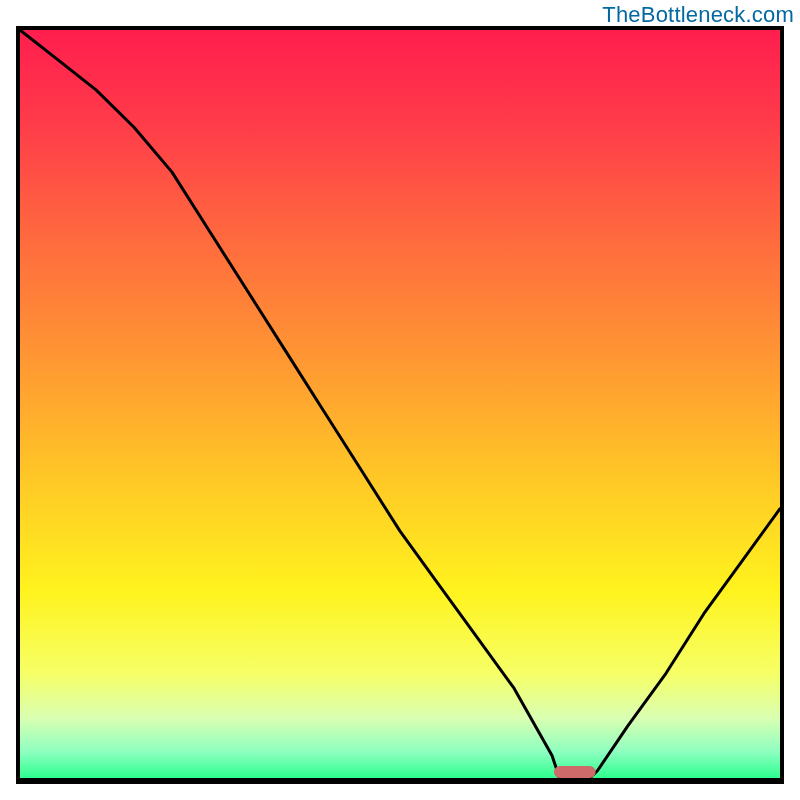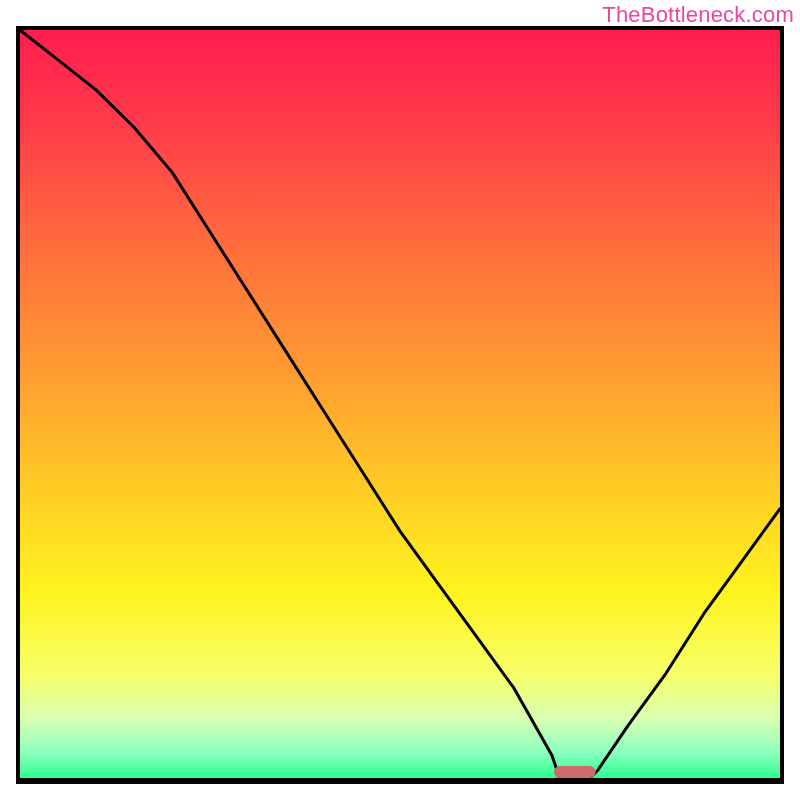--- a/index.html
+++ b/index.html
@@ -15,21 +15,21 @@
     position: relative;
     width: 800px;
     height: 800px;
   }
   .watermark {
     position: absolute;
     top: 2px;
     right: 6px;
     font-size: 22px;
     font-weight: 500;
-    color: #ec4899;
+    color: #0369a1;
     letter-spacing: 0.2px;
     user-select: none;
   }
   .frame {
     position: absolute;
     left: 16px;
     top: 26px;
     width: 768px;   
     height: 758px;  
     border-top: 4px solid #000;

